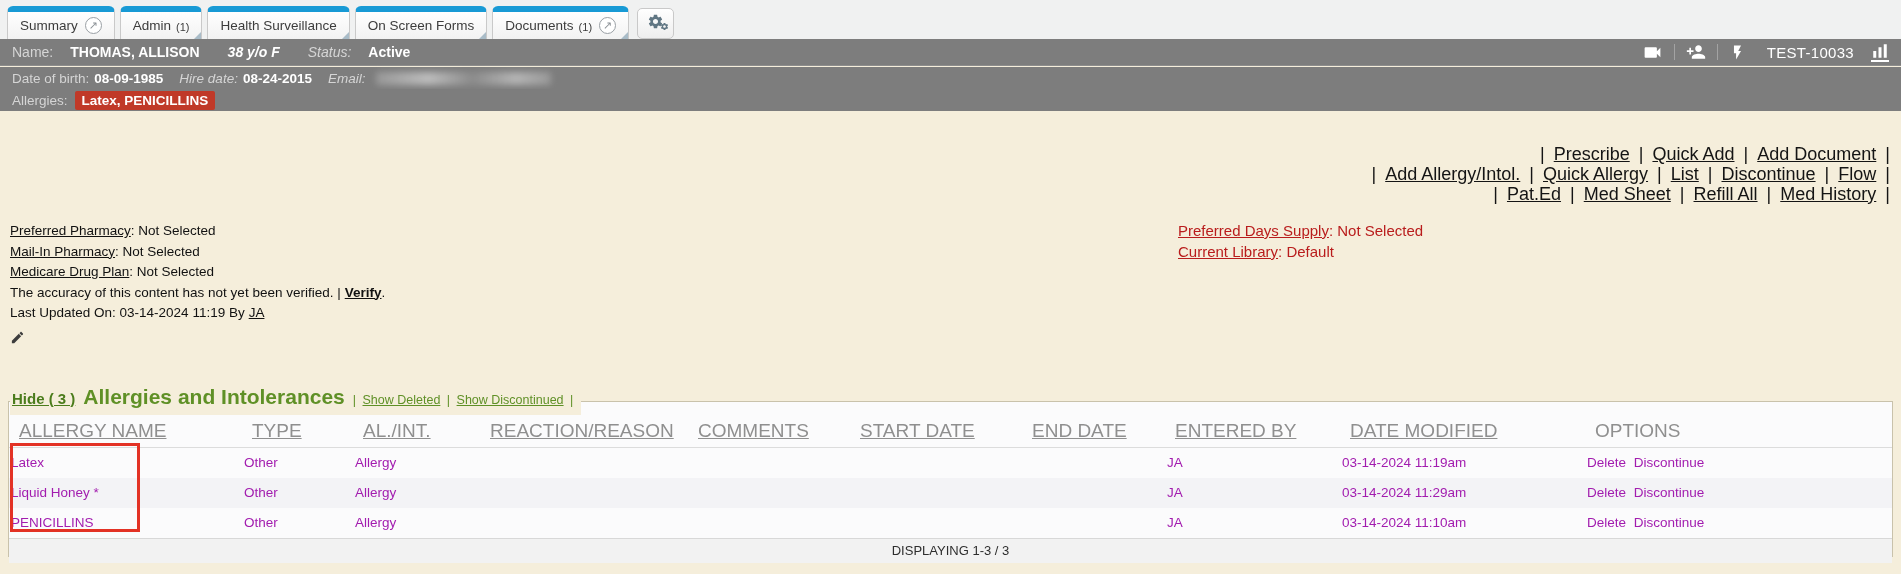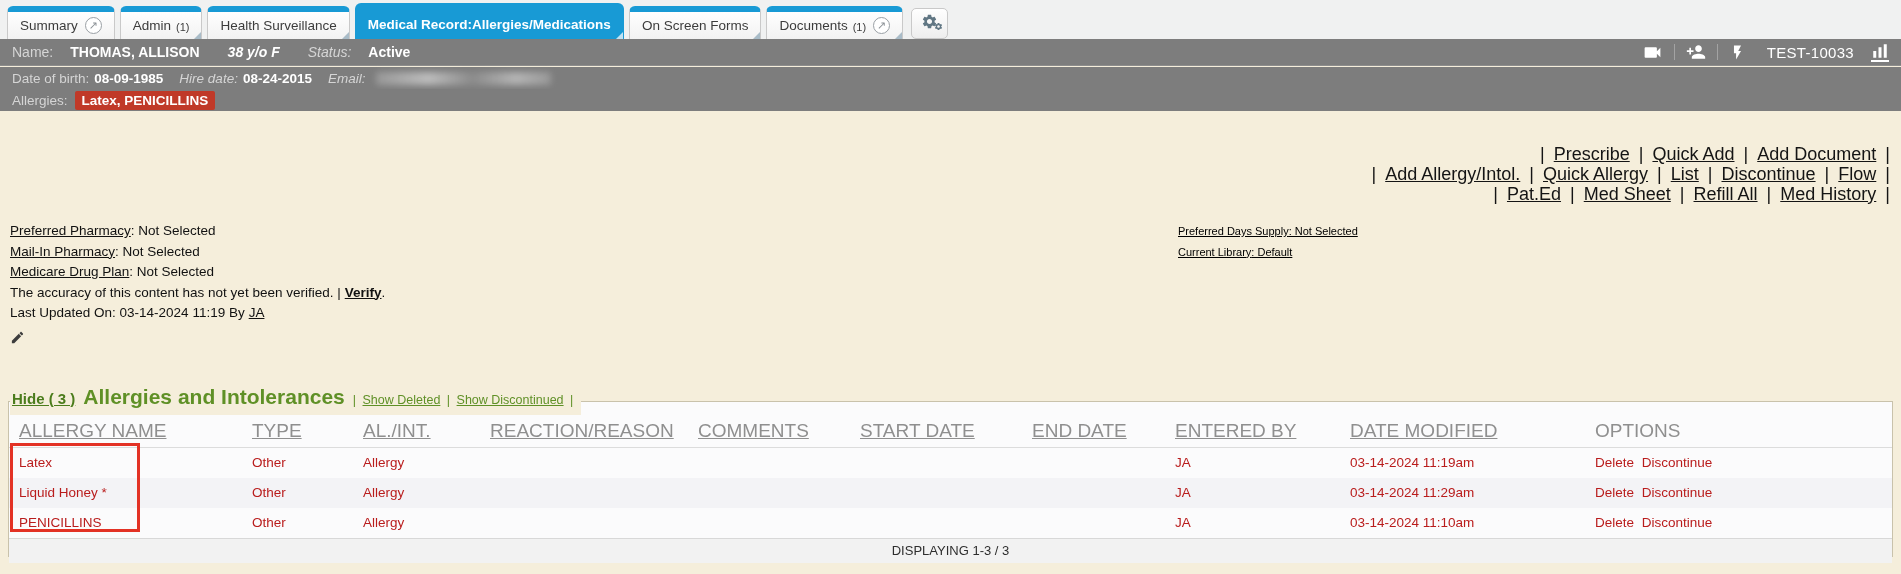--- a/index.html
+++ b/index.html
@@ -48,21 +48,21 @@
       filter:blur(3px); opacity:.8; }
 
   
   .action-links { position:absolute; top:144px; right:10px; text-align:right; font-size:18px;
                   color:#141414; line-height:20px; }
   .action-links a { color:#141414; text-decoration:underline; margin:0 3px; cursor:pointer; }
   .action-links .sep { margin:0 1px; }
 
   
   .info-left  { position:absolute; top:221px; left:10px;  font-size:13.5px; color:#111; line-height:20.5px; }
-  .info-right { position:absolute; top:221px; left:1178px; font-size:11px; color:#000000; line-height:20.5px;text-decoration:underline; }
+  .info-right { position:absolute; top:221px; left:1178px; font-size:15px; color:#b91c1c; line-height:20.5px; }
   .fld-label { text-decoration:underline; cursor:pointer; }
   .verify-link { font-weight:bold; text-decoration:underline; margin-left:4px; cursor:pointer; }
   .ja-link { text-decoration:underline; margin-left:4px; cursor:pointer; }
   .pencil { margin-top:6px; cursor:pointer; }
   .pencil svg { fill:#3d3d3d; }
 
   
   .fieldset { position:absolute; left:8px; right:8px; top:401px; height:156px;
               border:1px solid #c9c2ab; background:#fbfbfc; }
   .legend { position:absolute; z-index:2; left:10px; top:385px; height:30px;
@@ -70,21 +70,21 @@
   .hide-link { font-size:15px; font-weight:bold; color:#4b7c1c; text-decoration:underline; cursor:pointer; }
   .sec-title { font-size:21px; font-weight:bold; color:#5f9026; margin:0 8px; }
   .sec-small { font-size:12.5px; color:#5f9026; }
   .sec-small a { color:#5f9026; text-decoration:underline; margin:0 3px; cursor:pointer; }
 
   table.allergy { width:100%; border-collapse:collapse; table-layout:fixed; }
   table.allergy th { padding:18px 0 5px 10px; font-size:19px; font-weight:normal; color:#8f8f8f;
                      text-decoration:underline; text-align:left; border-bottom:1px solid #dcdcdc;
                      white-space:nowrap; overflow:hidden; cursor:pointer; }
   table.allergy th.nol { text-decoration:none; cursor:default; }
-  table.allergy td { padding:0 0 0 10px; height:30px; font-size:13.5px; color:#b91c1c; white-space:nowrap; overflow:hidden; }
+  table.allergy td { padding:0 0 0 2px; height:30px; font-size:13.5px; color:#a21caf; white-space:nowrap; overflow:hidden; }
   table.allergy tr.alt { background:#f3f3f6; }
   td.entered { padding-left:35px; }
   td.opts { padding-left:70px; }
   td.opts span { margin-right:4px; cursor:pointer; }
   .tbl-footer { height:25px; background:#f2f2f2; border-top:1px solid #d8d8d8;
                 display:flex; align-items:center; justify-content:center; font-size:13px; color:#2e2e2e; }
 
   .red-annotation { position:absolute; left:10px; top:443px; width:130px; height:89px;
                     border:3px solid #e33225; z-index:5; pointer-events:none; }
 </style>
@@ -97,23 +97,20 @@
     <div class="tab">
       <span>Summary</span>
       <span class="shortcut">↗</span>
     </div>
     <div class="tab fold">
       <span>Admin</span>
       <span class="suffix">(1)</span>
     </div>
     <div class="tab fold">
       <span>Health Surveillance</span>
-    </div>
-    <div class="tab active fold">
-      <span>Medical Record:Allergies/Medications</span>
     </div>
     <div class="tab fold">
       <span>On Screen Forms</span>
     </div>
     <div class="tab fold">
       <span>Documents</span>
       <span class="suffix">(1)</span>
       <span class="shortcut">↗</span>
     </div>
     <div class="gearbtn">

